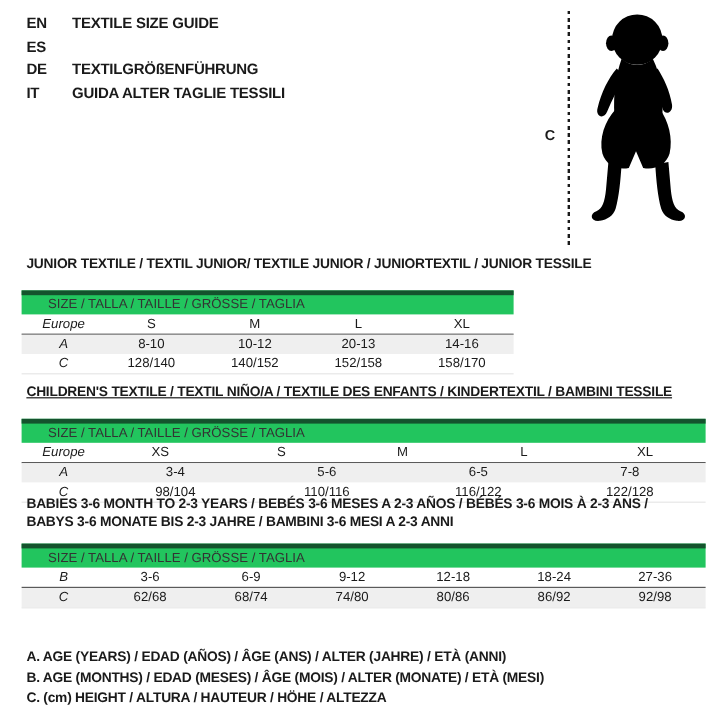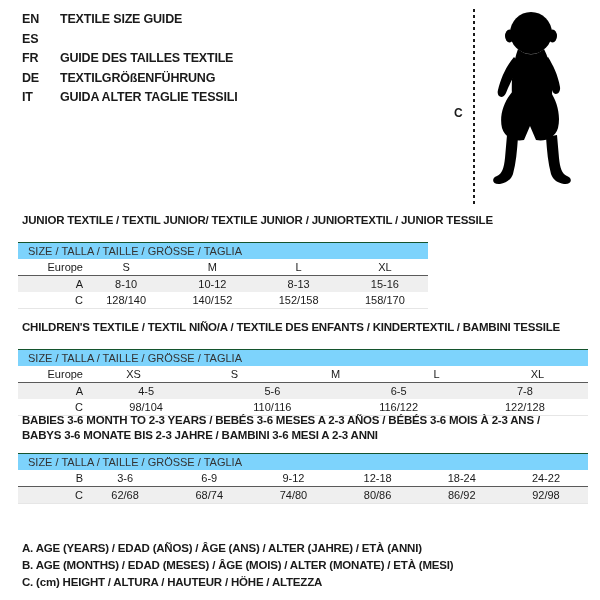--- a/index.html
+++ b/index.html
@@ -16,50 +16,46 @@
     background:repeating-linear-gradient(to bottom,#1a1a1a 0 3px,transparent 3px 6px);}
   .figure-label{position:absolute;left:454px;top:106px;font-weight:bold;font-size:12px;}
   .silhouette{position:absolute;left:480px;top:6px;}
   
   .sec{position:absolute;left:18px;}
   #sec0{top:213px;width:410px;}
   #sec1{top:320px;width:570px;}
   #sec2{top:413px;width:570px;}
   .t-title{font-weight:bold;font-size:11.5px;line-height:14px;letter-spacing:-0.2px;
     margin:0 0 15px 4px;white-space:pre;}
-  #sec1 .t-title{}
+  #sec1 .t-title{text-decoration:underline;}
   #sec2 .t-title{margin-bottom:10px;line-height:15px;}
-  .size-bar{height:16px;line-height:16px;background:#7dd3fc;border-top:1px solid #14532d;
-    padding-left:10px;font-size:11px;color:#333;}
+  .size-bar{height:16px;line-height:16px;background:#22c55e;border-top:4px solid #14532d;
+    padding-left:22px;font-size:11px;color:#333;}
   .t-rows{border-bottom:1px solid #e6e6e6;}
   .trow{display:flex;height:16px;line-height:16px;font-size:11px;}
   .trow.first{border-bottom:1px solid #5a5a5a;}
   .trow.alt{background:#efefef;}
   .cell{flex:1;text-align:center;}
-  .cell.label{flex:0 0 60px;text-align:right;padding-left:5px;}
+  .cell.label{flex:0 0 60px;text-align:center;padding-left:5px;font-style:italic;}
   
   .footnotes{position:absolute;left:22px;top:540px;}
   .footnote{font-weight:bold;font-size:11.5px;line-height:17px;letter-spacing:-0.2px;}
 </style>
 </head>
 <body>
 
 <div class="page">
 
   <div class="lang-list">
     <div class="lang-row">
       <span class="lang-code">EN</span>
       <span>TEXTILE SIZE GUIDE</span>
     </div>
     <div class="lang-row">
       <span class="lang-code">ES</span>
-    </div>
-    <div class="lang-row">
-      <span class="lang-code">FR</span>
-      <span>GUIDE DES TAILLES TEXTILE</span>
     </div>
     <div class="lang-row">
       <span class="lang-code">DE</span>
       <span>TEXTILGRÖßENFÜHRUNG</span>
     </div>
     <div class="lang-row">
       <span class="lang-code">IT</span>
       <span>GUIDA ALTER TAGLIE TESSILI</span>
     </div>
   </div>
@@ -88,22 +84,22 @@
           <div class="cell label">Europe</div>
           <div class="cell">S</div>
           <div class="cell">M</div>
           <div class="cell">L</div>
           <div class="cell">XL</div>
         </div>
         <div class="trow alt">
           <div class="cell label">A</div>
           <div class="cell">8-10</div>
           <div class="cell">10-12</div>
-          <div class="cell">8-13</div>
-          <div class="cell">15-16</div>
+          <div class="cell">20-13</div>
+          <div class="cell">14-16</div>
         </div>
         <div class="trow">
           <div class="cell label">C</div>
           <div class="cell">128/140</div>
           <div class="cell">140/152</div>
           <div class="cell">152/158</div>
           <div class="cell">158/170</div>
         </div>
       </div>
   </div>
@@ -115,21 +111,21 @@
         <div class="trow first">
           <div class="cell label">Europe</div>
           <div class="cell">XS</div>
           <div class="cell">S</div>
           <div class="cell">M</div>
           <div class="cell">L</div>
           <div class="cell">XL</div>
         </div>
         <div class="trow alt">
           <div class="cell label">A</div>
-          <div class="cell">4-5</div>
+          <div class="cell">3-4</div>
           <div class="cell">5-6</div>
           <div class="cell">6-5</div>
           <div class="cell">7-8</div>
         </div>
         <div class="trow">
           <div class="cell label">C</div>
           <div class="cell">98/104</div>
           <div class="cell">110/116</div>
           <div class="cell">116/122</div>
           <div class="cell">122/128</div>
@@ -142,21 +138,21 @@
 BABYS 3-6 MONATE BIS 2-3 JAHRE / BAMBINI 3-6 MESI A 2-3 ANNI</div>
     <div class="size-bar">SIZE / TALLA / TAILLE / GRÖSSE / TAGLIA</div>
     <div class="t-rows">
         <div class="trow first">
           <div class="cell label">B</div>
           <div class="cell">3-6</div>
           <div class="cell">6-9</div>
           <div class="cell">9-12</div>
           <div class="cell">12-18</div>
           <div class="cell">18-24</div>
-          <div class="cell">24-22</div>
+          <div class="cell">27-36</div>
         </div>
         <div class="trow alt">
           <div class="cell label">C</div>
           <div class="cell">62/68</div>
           <div class="cell">68/74</div>
           <div class="cell">74/80</div>
           <div class="cell">80/86</div>
           <div class="cell">86/92</div>
           <div class="cell">92/98</div>
         </div>

